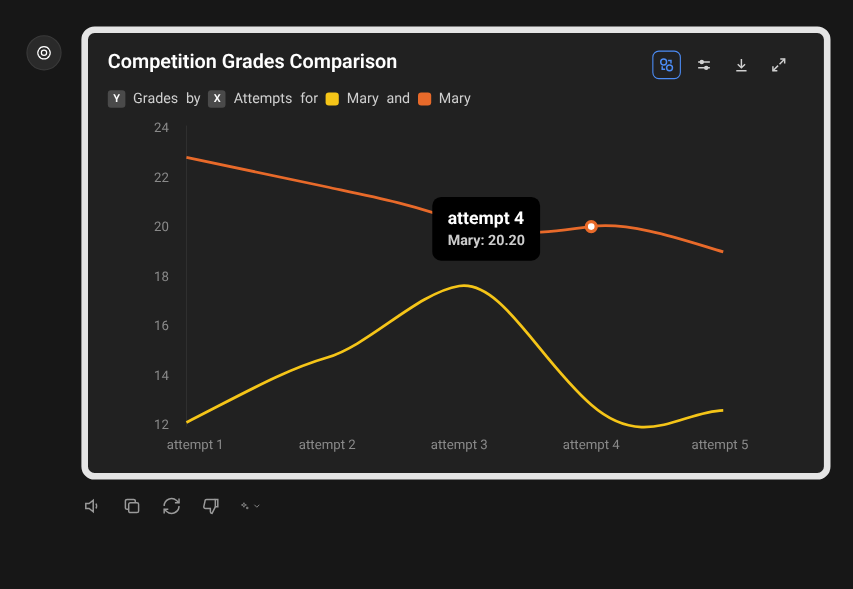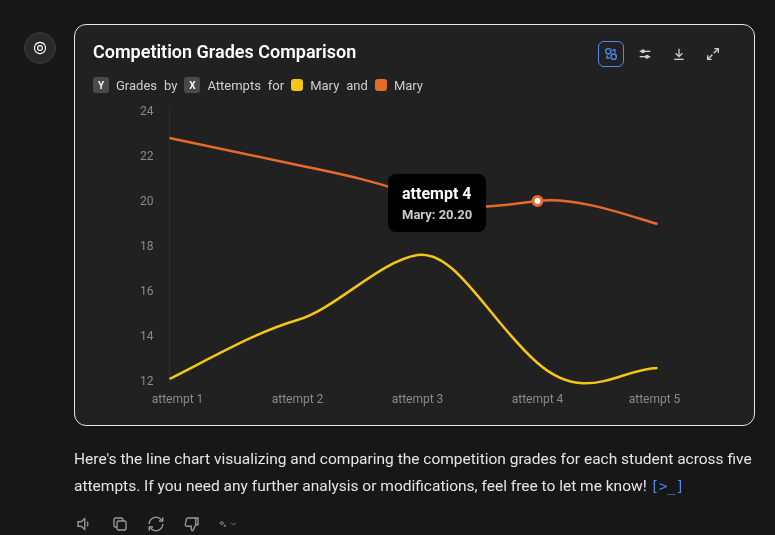--- a/index.html
+++ b/index.html
@@ -1,20 +1,20 @@
 <!DOCTYPE html>
 <html><head>
 <meta charset="utf-8">
 <style>
   * { box-sizing: border-box; margin: 0; padding: 0; }
   html, body { width: 775px; height: 535px; background: #171717; font-family: -apple-system, BlinkMacSystemFont, "Segoe UI", Roboto, sans-serif; color: #e5e5e5; overflow: hidden; }
   .avatar { position: absolute; left: 24px; top: 32px; width: 32px; height: 32px; border-radius: 50%; background: #2a2a2a; display: flex; align-items: center; justify-content: center; border: 1px solid #3a3a3a; }
   .avatar svg { width: 18px; height: 18px; }
   .content { position: absolute; left: 74px; top: 24px; right: 20px; }
-  .chart-card { background: #212121; border: 1px solid #e5e5e5; border-radius: 12px; padding: 16px 28px 14px 18px; }
+  .chart-card { background: #212121; border: 6px solid #e5e5e5; border-radius: 12px; padding: 16px 28px 14px 18px; }
   .card-header { display: flex; justify-content: space-between; align-items: flex-start; }
   .title { font-size: 18px; font-weight: 600; color: #fff; }
   .toolbar { display: flex; gap: 8px; align-items: center; }
   .tool-btn { width: 26px; height: 26px; border-radius: 6px; display: flex; align-items: center; justify-content: center; color: #d0d0d0; cursor: pointer; }
   .tool-btn.active { border: 1.5px solid #4c8cf5; color: #4c8cf5; }
   .legend { display: flex; align-items: center; gap: 7px; margin-top: 10px; font-size: 13px; color: #cfcfcf; }
   .axis-badge { display: inline-flex; align-items: center; justify-content: center; width: 16px; height: 16px; background: #4a4a4a; border-radius: 3px; font-size: 10px; font-weight: 600; color: #fff; }
   .swatch { width: 12px; height: 12px; border-radius: 3px; display: inline-block; }
   .swatch.john { background: #f5c518; }
   .swatch.mary { background: #e86a2a; }
@@ -131,24 +131,20 @@
 
         <circle class="hover-dot" cx="408" cy="100" r="4.5"></circle>
       </svg>
       <div class="tooltip" style="left:295px; top:73px;">
         <div class="tt-title">attempt 4</div>
         <div class="tt-value">Mary: 20.20</div>
       </div>
     </div>
   </div>
 
-  <div class="description">
-    <span>Here's the line chart visualizing and comparing the competition grades for each student across five attempts. If you need any further analysis or modifications, feel free to let me know!</span>
-    <span class="code-link">[&gt;_]</span>
-  </div>
 
   <div class="action-row">
     <div class="action-btn">
       <svg viewBox="0 0 24 24" fill="none" stroke="currentColor" stroke-width="1.8">
           <path d="M4 9v6h4l5 4V5L8 9H4z"></path>
           <path d="M16 9c1.5 1 1.5 5 0 6"></path>
         </svg>
     </div>
     <div class="action-btn">
       <svg viewBox="0 0 24 24" fill="none" stroke="currentColor" stroke-width="1.8">

